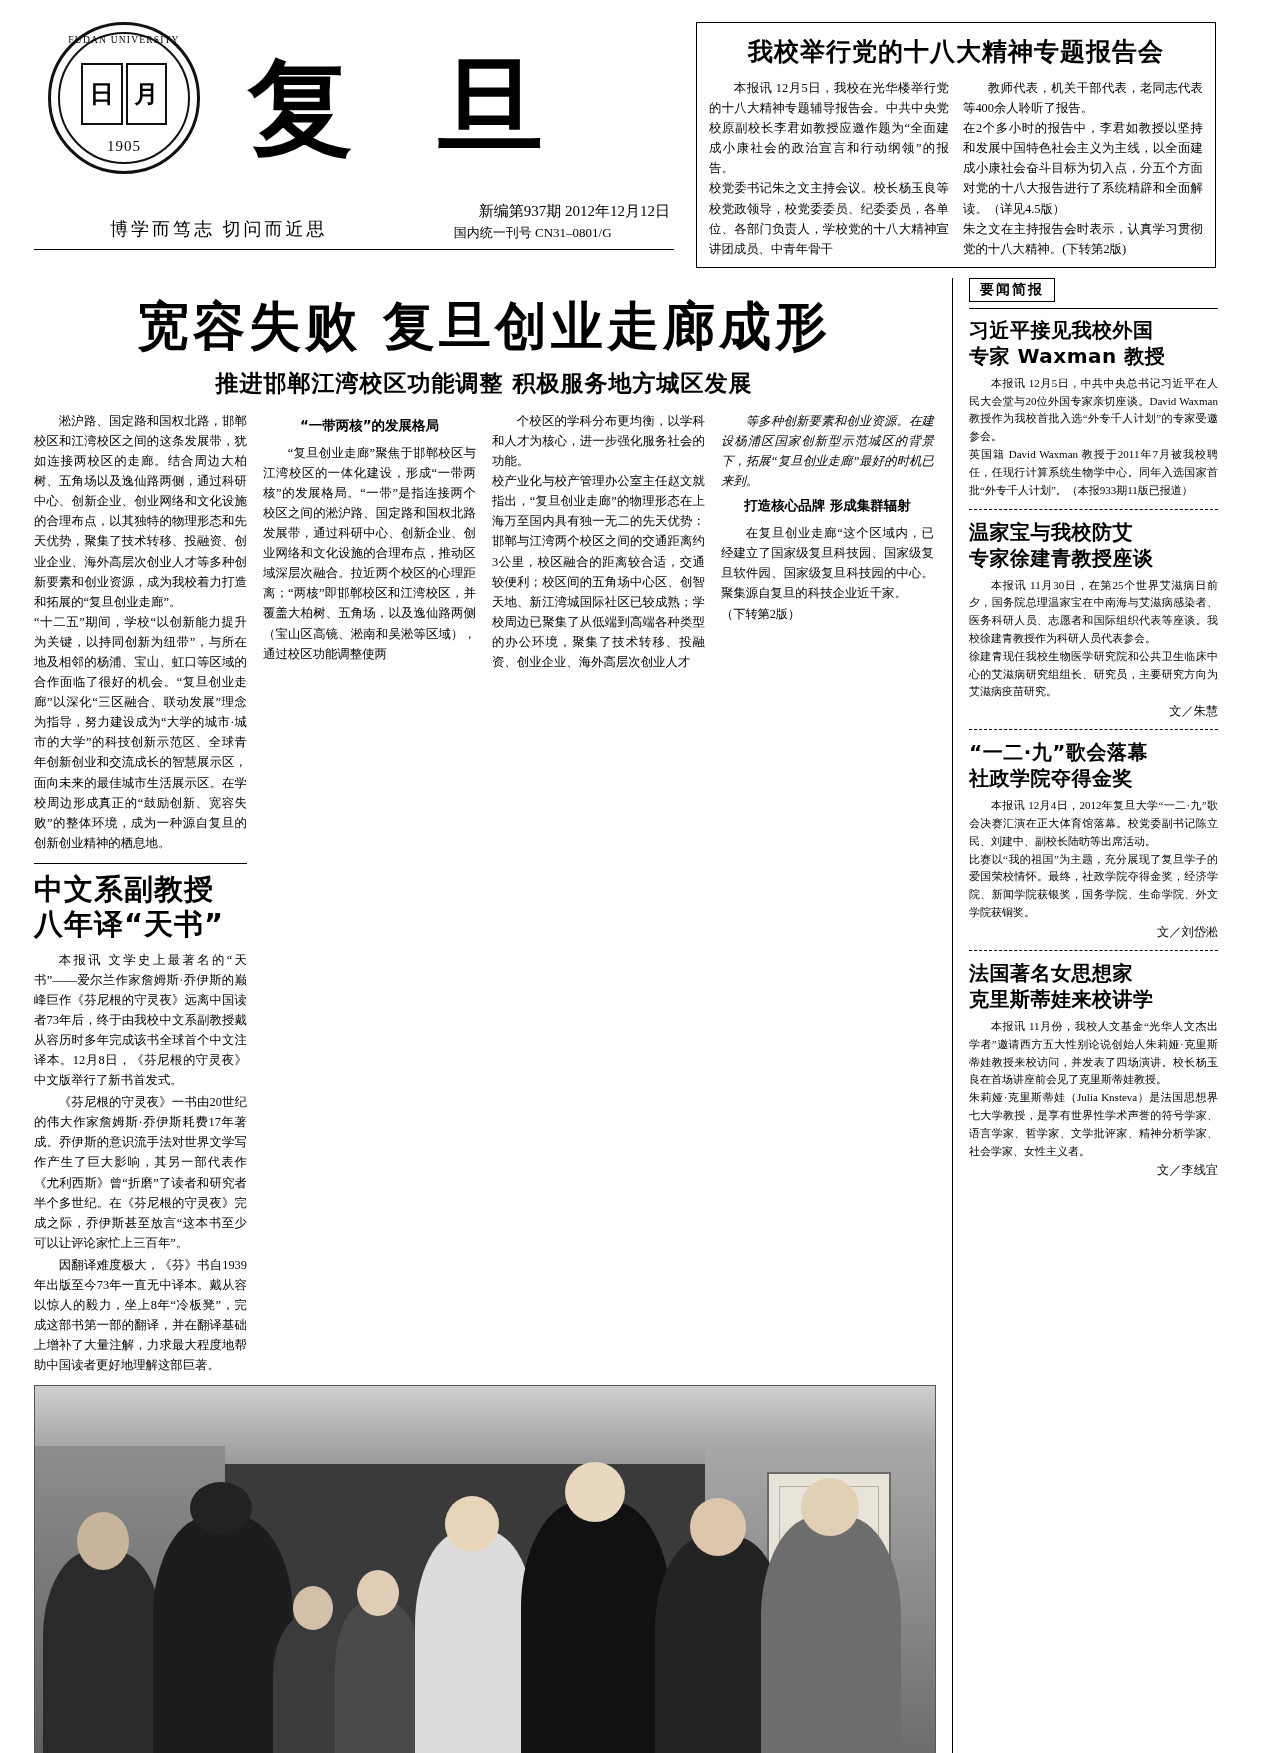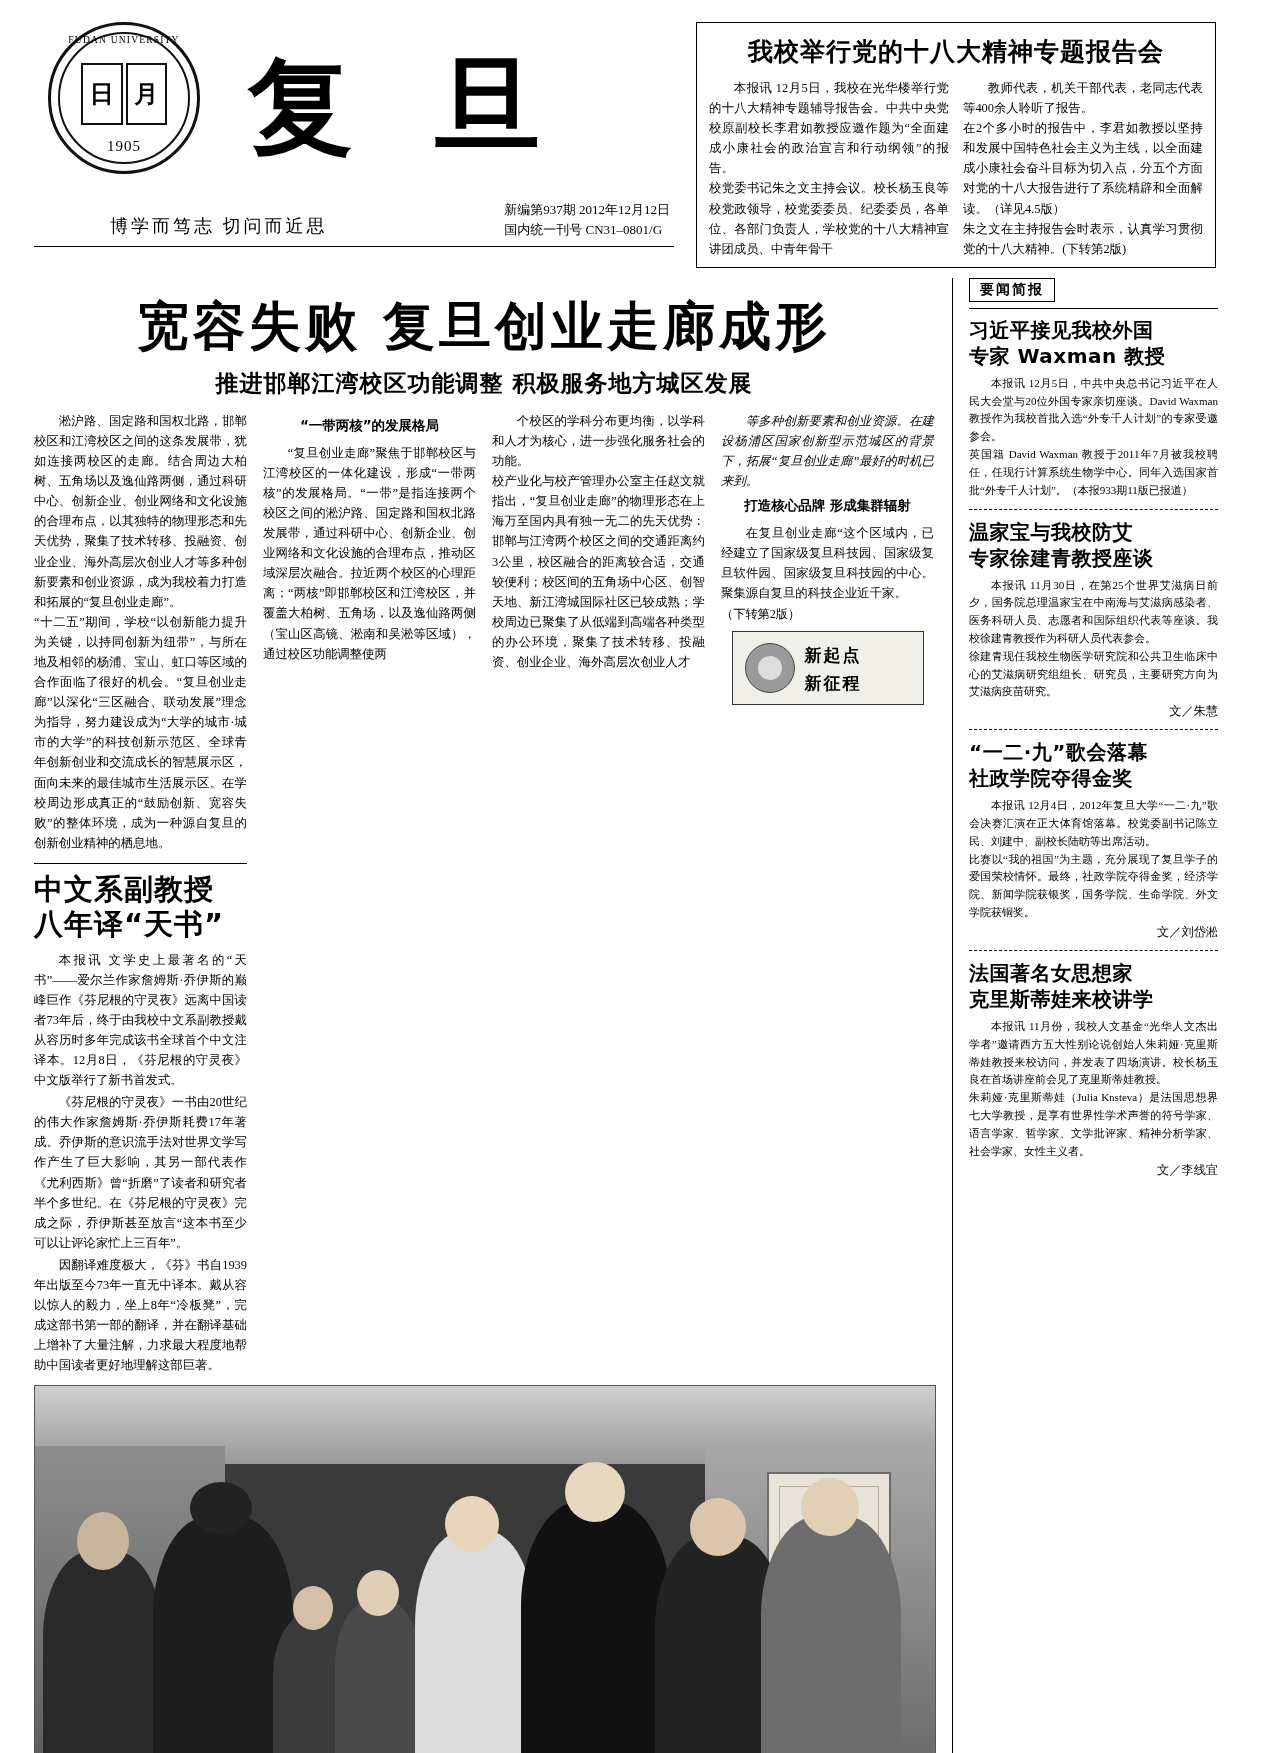--- a/index.html
+++ b/index.html
@@ -9,25 +9,25 @@
   
   .masthead{display:flex;padding:22px 30px 0 34px;box-sizing:border-box;}
   .mast-left{width:640px;position:relative;}
   .logo-wrap{display:flex;align-items:center;}
   .seal{width:146px;height:146px;border-radius:50%;border:3px solid #111;position:relative;flex:none;margin-left:14px;}
   .seal:before{content:"";position:absolute;left:7px;top:7px;right:7px;bottom:7px;border:2px solid #111;border-radius:50%;}
   .seal .seal-top{position:absolute;top:10px;left:0;right:0;text-align:center;font-size:9.5px;letter-spacing:1.2px;font-family:"Liberation Serif",serif;}
   .seal .seal-year{position:absolute;bottom:16px;left:0;right:0;text-align:center;font-size:15px;letter-spacing:1px;}
   .seal .seal-chars{position:absolute;left:30px;top:38px;width:86px;height:62px;display:flex;gap:3px;}
   .seal .seal-chars span{flex:1;border:2px solid #111;display:flex;align-items:center;justify-content:center;font-size:24px;font-weight:bold;line-height:1;}
-  .mast-title{font-family:Liberation Serif, serif;font-weight:bold;font-size:105px;letter-spacing:28px;margin-left:48px;line-height:1;padding-top:18px;}
+  .mast-title{font-family:Liberation Sans, sans-serif;font-weight:bold;font-size:105px;letter-spacing:28px;margin-left:48px;line-height:1;padding-top:18px;}
   .mast-sub{display:flex;align-items:flex-end;justify-content:space-between;margin-top:26px;}
   .motto{font-size:18px;letter-spacing:3px;padding-left:76px;padding-bottom:2px;}
   .issue{text-align:left;font-size:13px;line-height:1.55;padding-right:4px;}
-  .issue .line1{font-size:13px;}
+  .issue .line1{font-size:15px;margin-left:25px;}
   .mast-rule{border-top:1px solid #000;margin:6px 0 0 0;}
 
   
   .topbox{width:520px;margin-left:22px;border:1px solid #000;box-sizing:border-box;padding:10px 12px 8px 12px;}
   .topbox h2{font-size:25px;font-weight:bold;text-align:center;margin:2px 0 10px 0;letter-spacing:1px;font-family:"DejaVu Sans",sans-serif;}
   .topbox .cols{display:flex;gap:14px;}
   .topbox .cols>div{flex:1;font-size:12.4px;line-height:1.62;text-align:justify;}
 
   
   .body-wrap{display:flex;padding:0 34px;box-sizing:border-box;margin-top:10px;}
@@ -140,25 +140,20 @@
         <div class="col">
           <p style="white-space:pre-line;">个校区的学科分布更均衡，以学科和人才为核心，进一步强化服务社会的功能。
 校产业化与校产管理办公室主任赵文就指出，“复旦创业走廊”的物理形态在上海万至国内具有独一无二的先天优势：邯郸与江湾两个校区之间的交通距离约3公里，校区融合的距离较合适，交通较便利；校区间的五角场中心区、创智天地、新江湾城国际社区已较成熟；学校周边已聚集了从低端到高端各种类型的办公环境，聚集了技术转移、投融资、创业企业、海外高层次创业人才</p>
         </div>
 
         <div class="col">
           <p style="white-space:pre-line;font-style:italic;">等多种创新要素和创业资源。在建设杨浦区国家创新型示范城区的背景下，拓展“复旦创业走廊”最好的时机已来到。</p>
           <h4>打造核心品牌 形成集群辐射</h4>
           <p style="white-space:pre-line;">在复旦创业走廊“这个区域内，已经建立了国家级复旦科技园、国家级复旦软件园、国家级复旦科技园的中心。聚集源自复旦的科技企业近千家。</p>
           <div class="cont">（下转第2版）</div>
-          <div class="stamp">
-            <div class="circ"></div>
-            <div class="t1">新起点</div>
-            <div class="t2">新征程</div>
-          </div>
         </div>
       </div>
 
       <div class="photo-block">
         <div class="photo">
           <div class="ceil"></div>
           <div class="wallL"></div>
           <div class="wallR"></div>
           <div class="scroll"></div>
           <div class="crowd">

